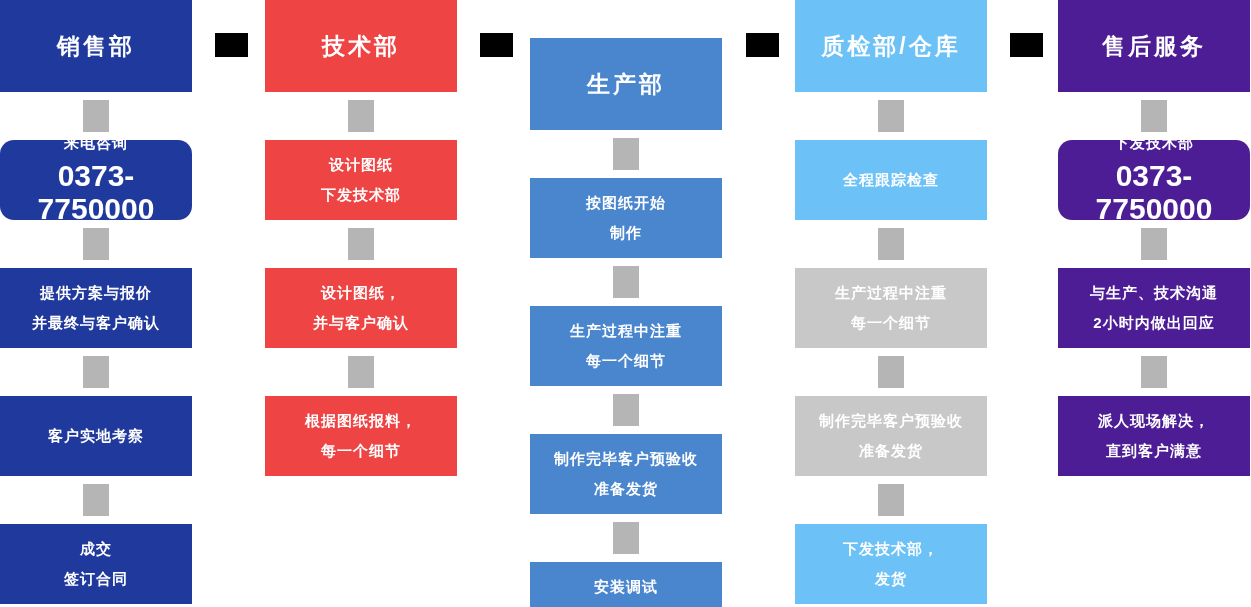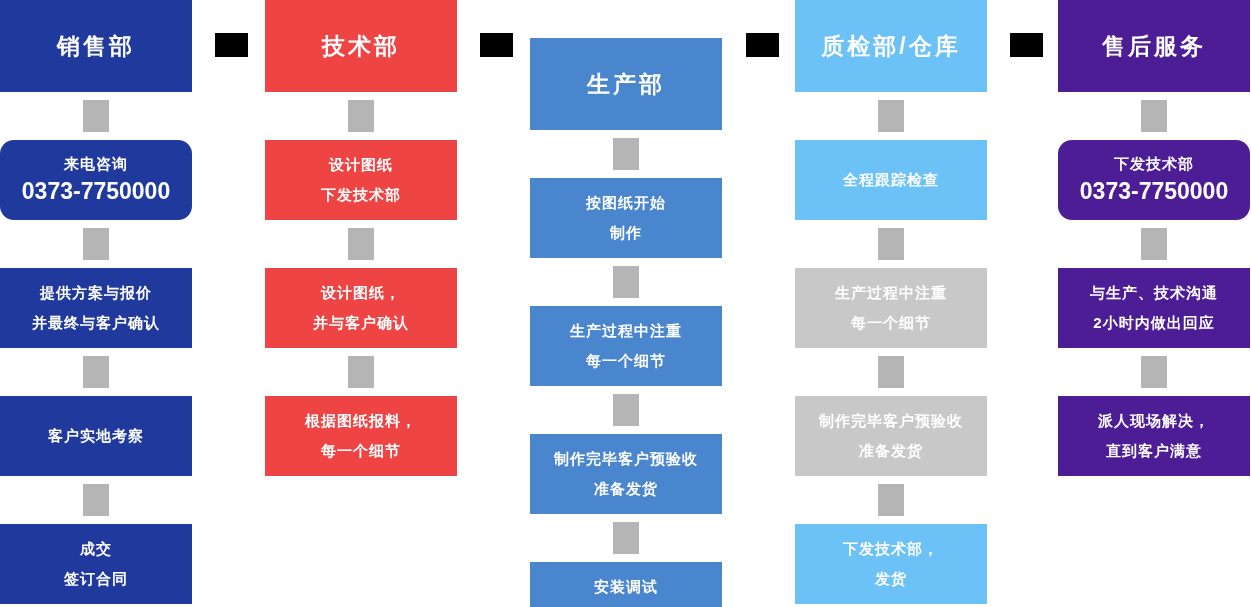--- a/index.html
+++ b/index.html
@@ -45,21 +45,21 @@
     justify-content: center;
     gap: 13px;
     color: #ffffff;
     font-size: 15px;
     font-weight: bold;
     letter-spacing: 1px;
     text-align: center;
     line-height: 1.1;
   }
   .box.phone-box { gap: 7px; border-radius: 14px; }
-  .line.phone { font-size: 23px; letter-spacing: 0; }
+  .line.phone { font-size: 30px; letter-spacing: 0; }
   .c1 { background: #20399d; }
   .c2 { background: #ef4444; }
   .c3 { background: #4a86cd; }
   .c4 { background: #6cc2f7; }
   .c5 { background: #4c1d95; }
   .box.muted { background: #c8c8c8; }
   .arrow {
     position: absolute;
     top: 33px;
     width: 33px;

